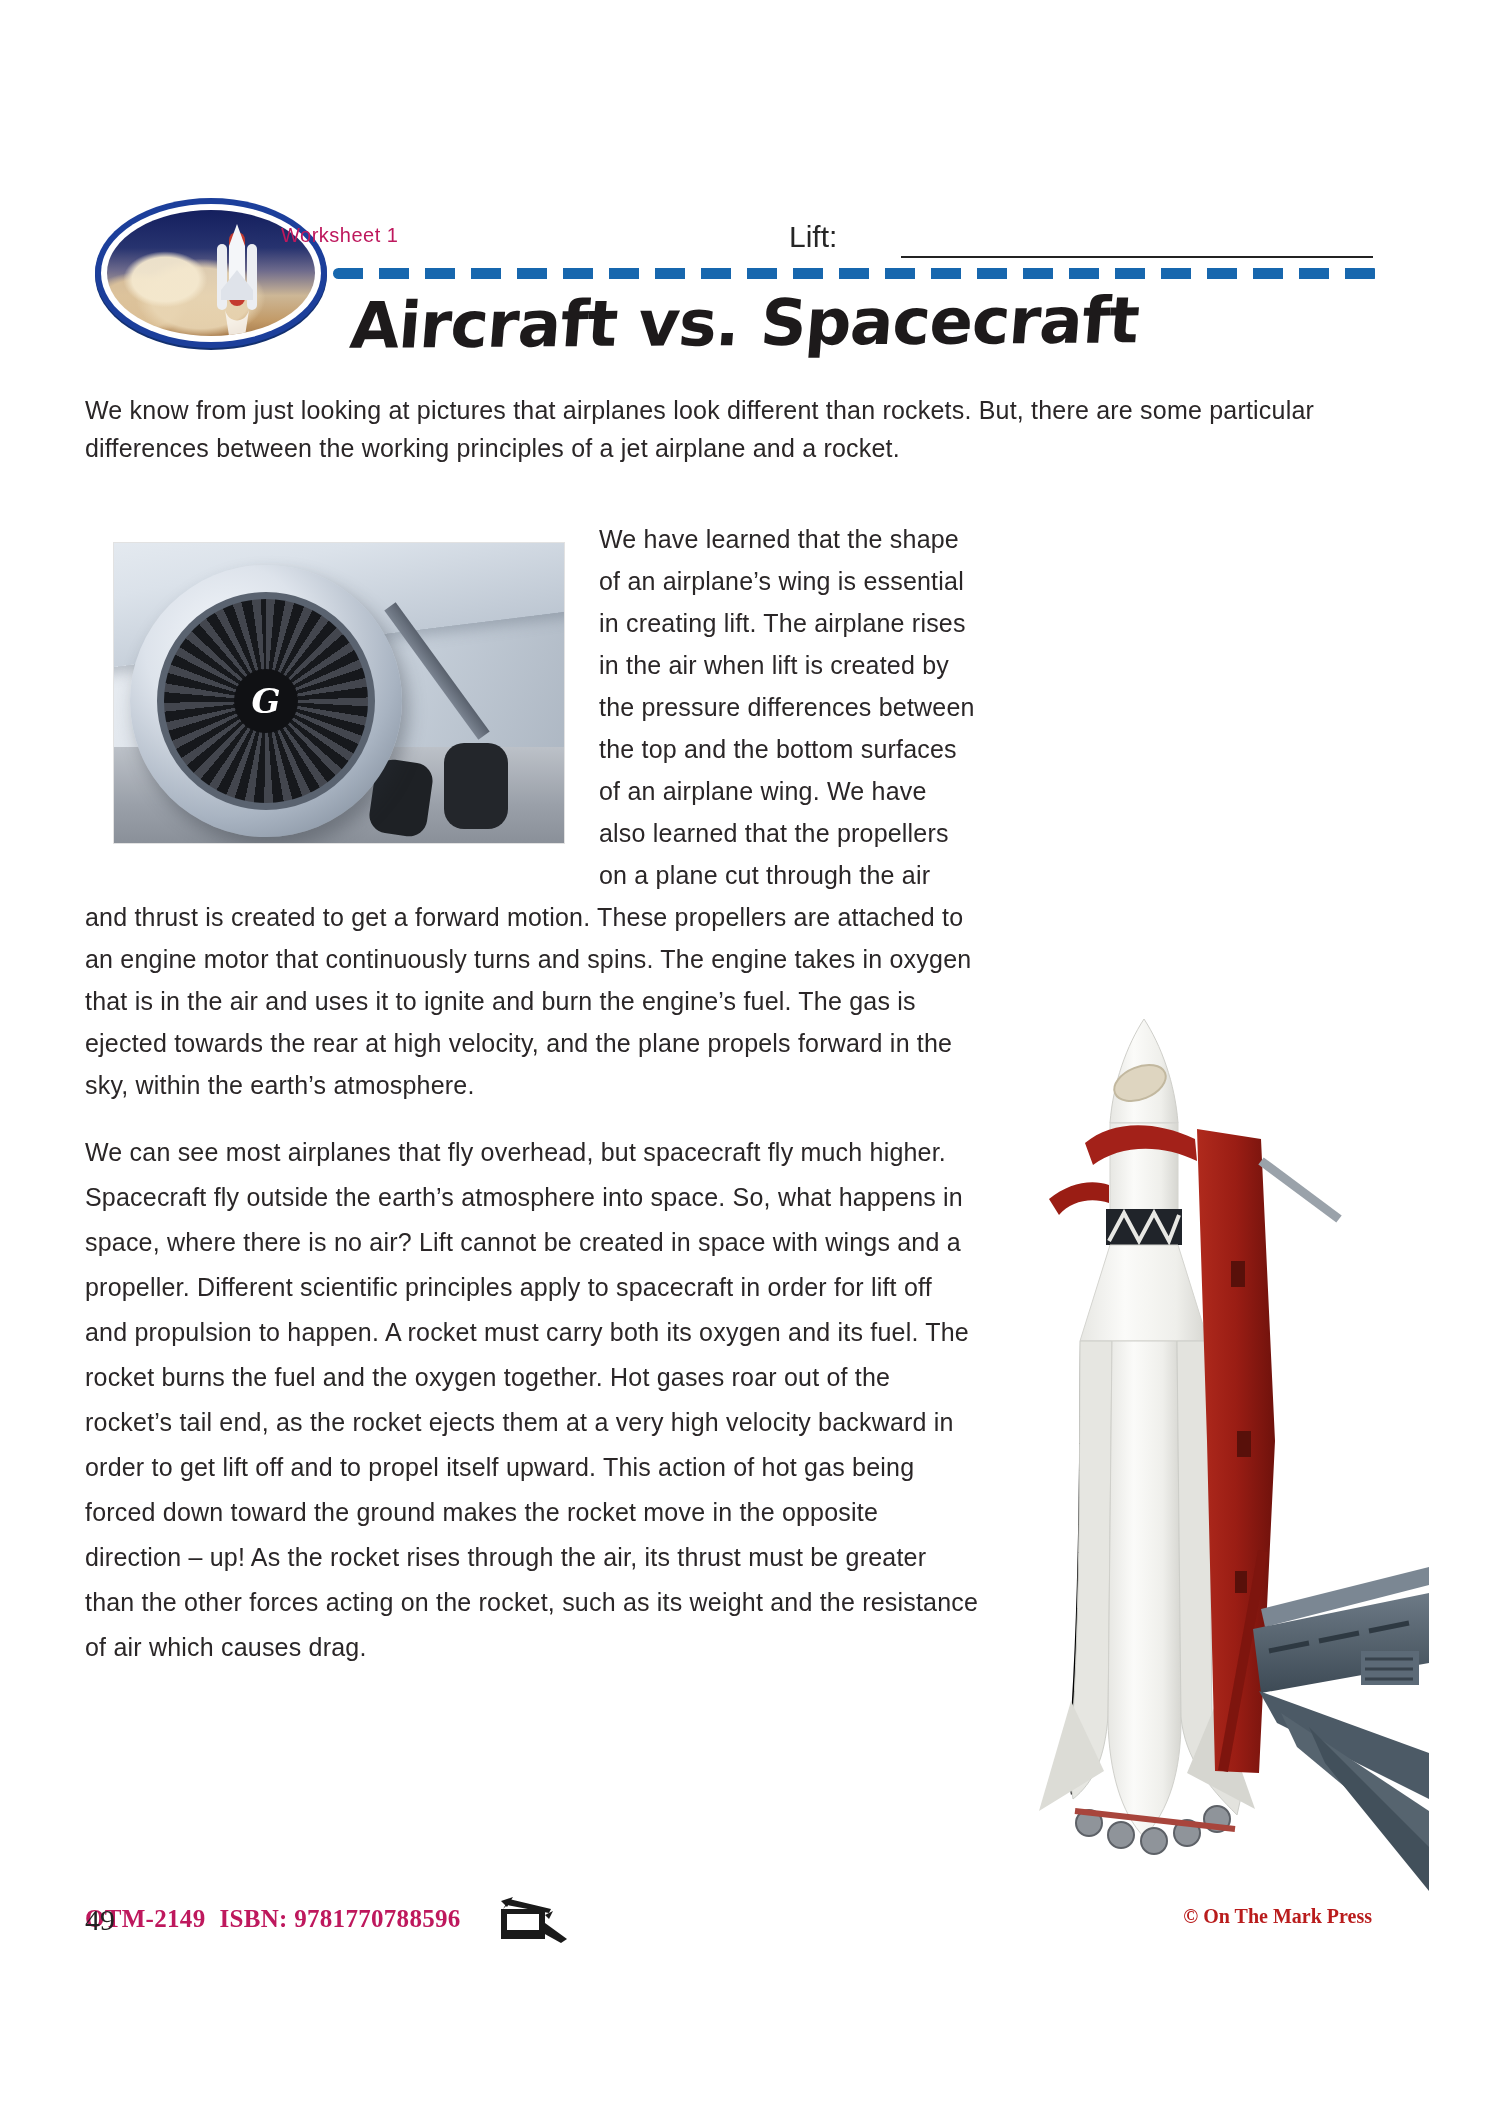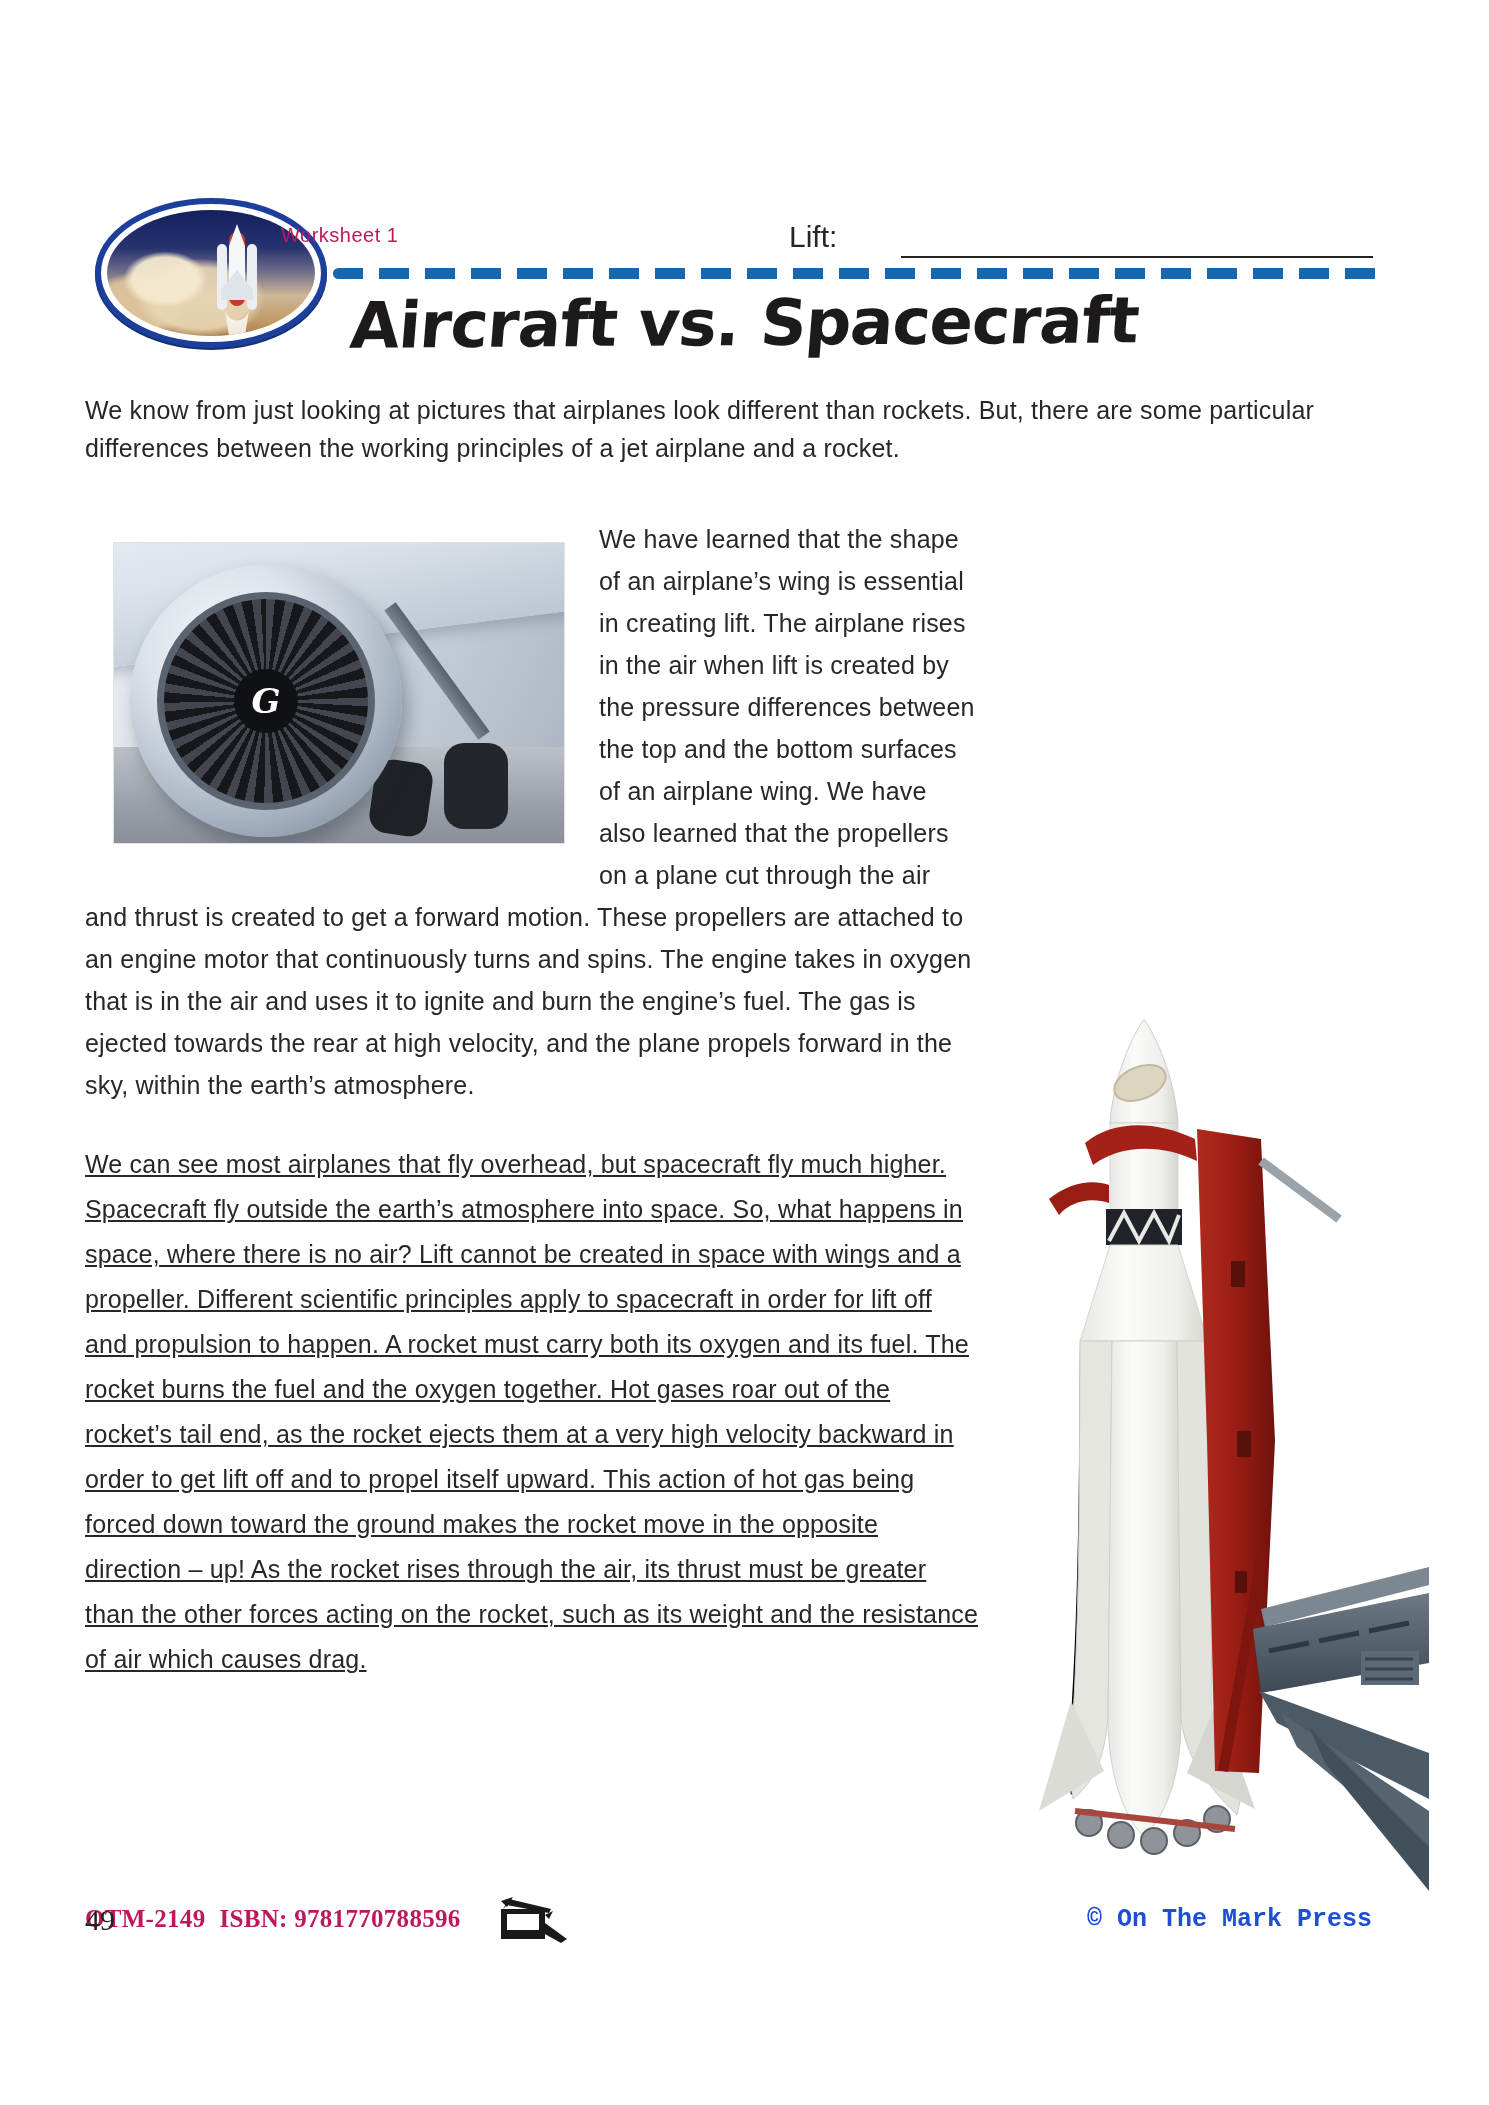--- a/index.html
+++ b/index.html
@@ -33,21 +33,21 @@
   .page-title { position:absolute; top:286px; left:0; right:0; text-align:center;
     font-family:"DejaVu Sans", sans-serif; font-weight:bold; font-size:64px;
     color:#1d1a1b; letter-spacing:-1px; transform:skewX(-5deg) rotate(-0.4deg); }
 
   
   .main { position:absolute; top:392px; left:85px; width:1344px; }
   .body-text { font-size:25px; line-height:37.5px; letter-spacing:.2px; color:#2a2627; }
   .intro { width:1240px; min-height:112px; }
   .content { margin-top:14px; }
   .airplane { line-height:42px; }
-  .spacecraft { margin-top:36px; line-height:45px;text-decoration:underline; }
+  .spacecraft { margin-top:24px; line-height:45px; }
 
   
   .engine-photo { float:left; width:452px; height:302px; margin:24px 34px 26px 28px;
     position:relative; overflow:hidden; border:1px solid #e2e2e2;
     background:linear-gradient(115deg,#eef1f5 0%, #cfd8e2 45%, #a9b3bf 100%); }
   .wing { position:absolute; left:-15%; top:-42%; width:150%; height:72%;
     background:linear-gradient(175deg,#f4f7fa 0%, #dbe2ea 55%, #b9c3cf 100%);
     transform:rotate(-7deg); box-shadow:0 6px 14px rgba(90,100,115,.35); }
   .tarmac { position:absolute; bottom:0; left:0; width:100%; height:32%;
     background:linear-gradient(180deg,#bcc1c8 0%, #9aa0a9 60%, #8a9099 100%); }
@@ -69,22 +69,22 @@
   .rocket-photo { float:right; width:420px; height:880px; margin:493px 0 0 30px; position:relative; }
 
   
   .footer { clear:both; position:relative; height:60px; margin-top:6px; padding-right:57px; }
   .foot-left { position:absolute; left:0; top:14px; font-family:"Liberation Serif", serif;
     font-weight:bold; font-size:25px; color:#be185d; letter-spacing:.3px; }
   .foot-left span { margin-right:14px; }
   .copier { position:absolute; left:408px; top:4px; }
   .page-num { position:absolute; left:0; right:57px; top:12px; text-align:left;
     font-family:"Liberation Serif", serif; font-size:30px; color:#222; }
-  .foot-right { position:absolute; right:57px; top:14px; font-family:Liberation Mono, monospace;
-    font-weight:bold; font-size:25px; color:#1d4ed8; }
+  .foot-right { position:absolute; right:57px; top:14px; font-family:Liberation Serif, serif;
+    font-weight:bold; font-size:20px; color:#b91c1c; }
 </style>
 </head>
 <body>
 
 <div class="page">
 
   <div class="logo">
     <div class="logo-white"></div>
     <div class="logo-sky">
       <svg class="shuttle" width="70" height="118" viewBox="0 0 70 118">

